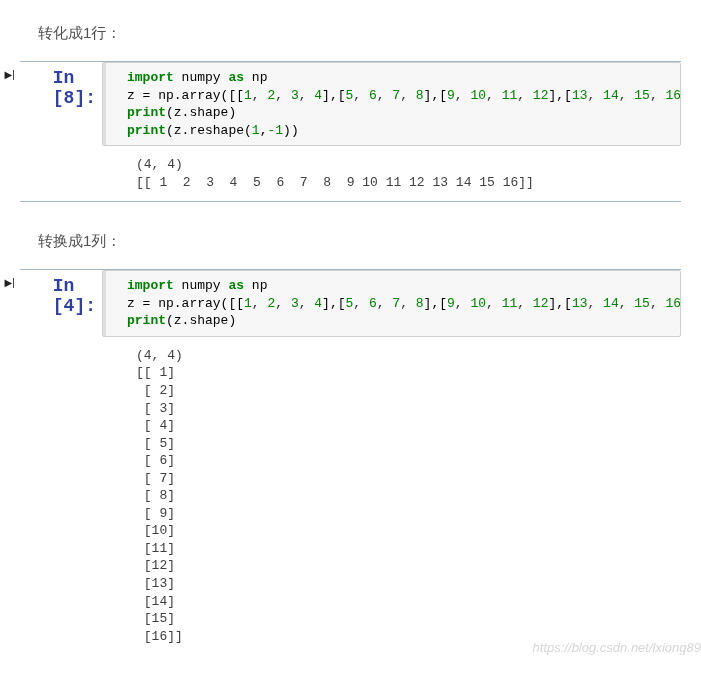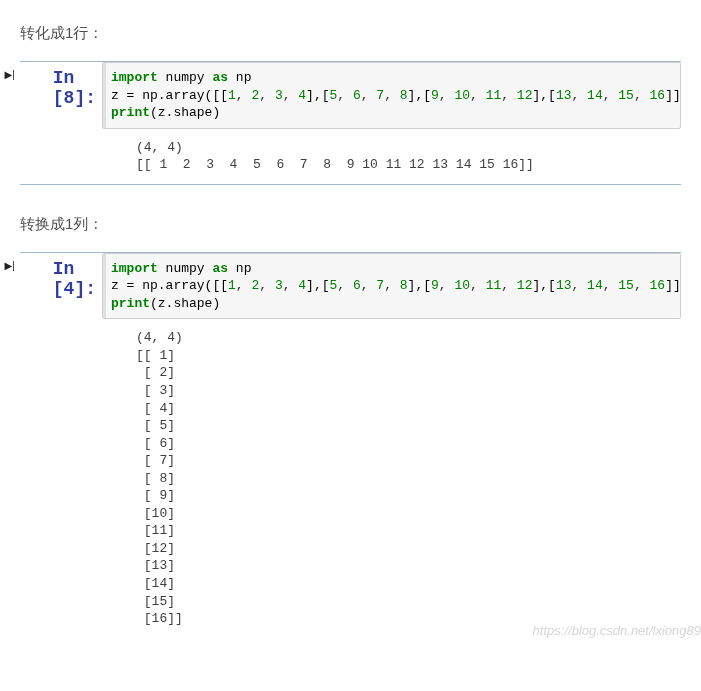--- a/index.html
+++ b/index.html
@@ -9,21 +9,21 @@
     font-family: "Helvetica Neue", Helvetica, Arial, sans-serif;
     font-size: 13px;
     color: #333;
     width: 701px;
     box-sizing: border-box;
     position: relative;
   }
   .section-title {
     color: #4f4f4f;
     font-size: 15px;
-    margin: 4px 0 18px 0;
+    margin: 4px 0 18px 18px;
     font-weight: 400;
   }
   .cell {
     display: flex;
     align-items: stretch;
     margin-left: -4px;
   }
   .prompt-col {
     width: 86px;
     flex: 0 0 86px;
@@ -45,21 +45,21 @@
     font-size: 18px;
     color: #303F9F;
     font-weight: bold;
     margin-left: 32px;
   }
   .code-area {
     flex: 1 1 auto;
     border: 1px solid #cfcfcf;
     background: #f7f7f7;
     border-radius: 2px;
-    padding: 6px 8px;
+    padding: 6px 24px;
     font-family: "Courier New", monospace;
     font-size: 13px;
     line-height: 1.35;
     white-space: nowrap;
     overflow: hidden;
     position: relative;
   }
   .code-area::before{
     content:"";
     position:absolute;
@@ -102,20 +102,21 @@
 <hr class="thin">
 <div class="cell">
   <div class="prompt-col">
     <span class="run-icon">▶|</span>
     <span class="in-label">In [8]:</span>
   </div>
   <div class="code-area">
     <div><span class="kw">import</span><span class="plain"> numpy </span><span class="kw">as</span><span class="plain"> np</span></div>
     <div><span class="plain">z = np.array([[</span><span class="num">1</span>, <span class="num">2</span>, <span class="num">3</span>, <span class="num">4</span><span class="plain">],[</span><span class="num">5</span>, <span class="num">6</span>, <span class="num">7</span>, <span class="num">8</span><span class="plain">],[</span><span class="num">9</span>, <span class="num">10</span>, <span class="num">11</span>, <span class="num">12</span><span class="plain">],[</span><span class="num">13</span>, <span class="num">14</span>, <span class="num">15</span>, <span class="num">16</span><span class="plain">]])</span></div>
     <div><span class="kw">print</span><span class="plain">(z.shape)</span></div>
+    <div><span class="kw">print</span><span class="plain">(z.reshape(</span><span class="num">1</span><span class="plain">,</span><span class="num">-1</span><span class="plain">))</span></div>
   </div>
 </div>
 <div class="output-block">(4, 4)
 [[ 1  2  3  4  5  6  7  8  9 10 11 12 13 14 15 16]]</div>
 <hr class="thin">
 
 <div style="height:26px"></div>
 
 <div class="section-title">转换成1列：</div>
 

